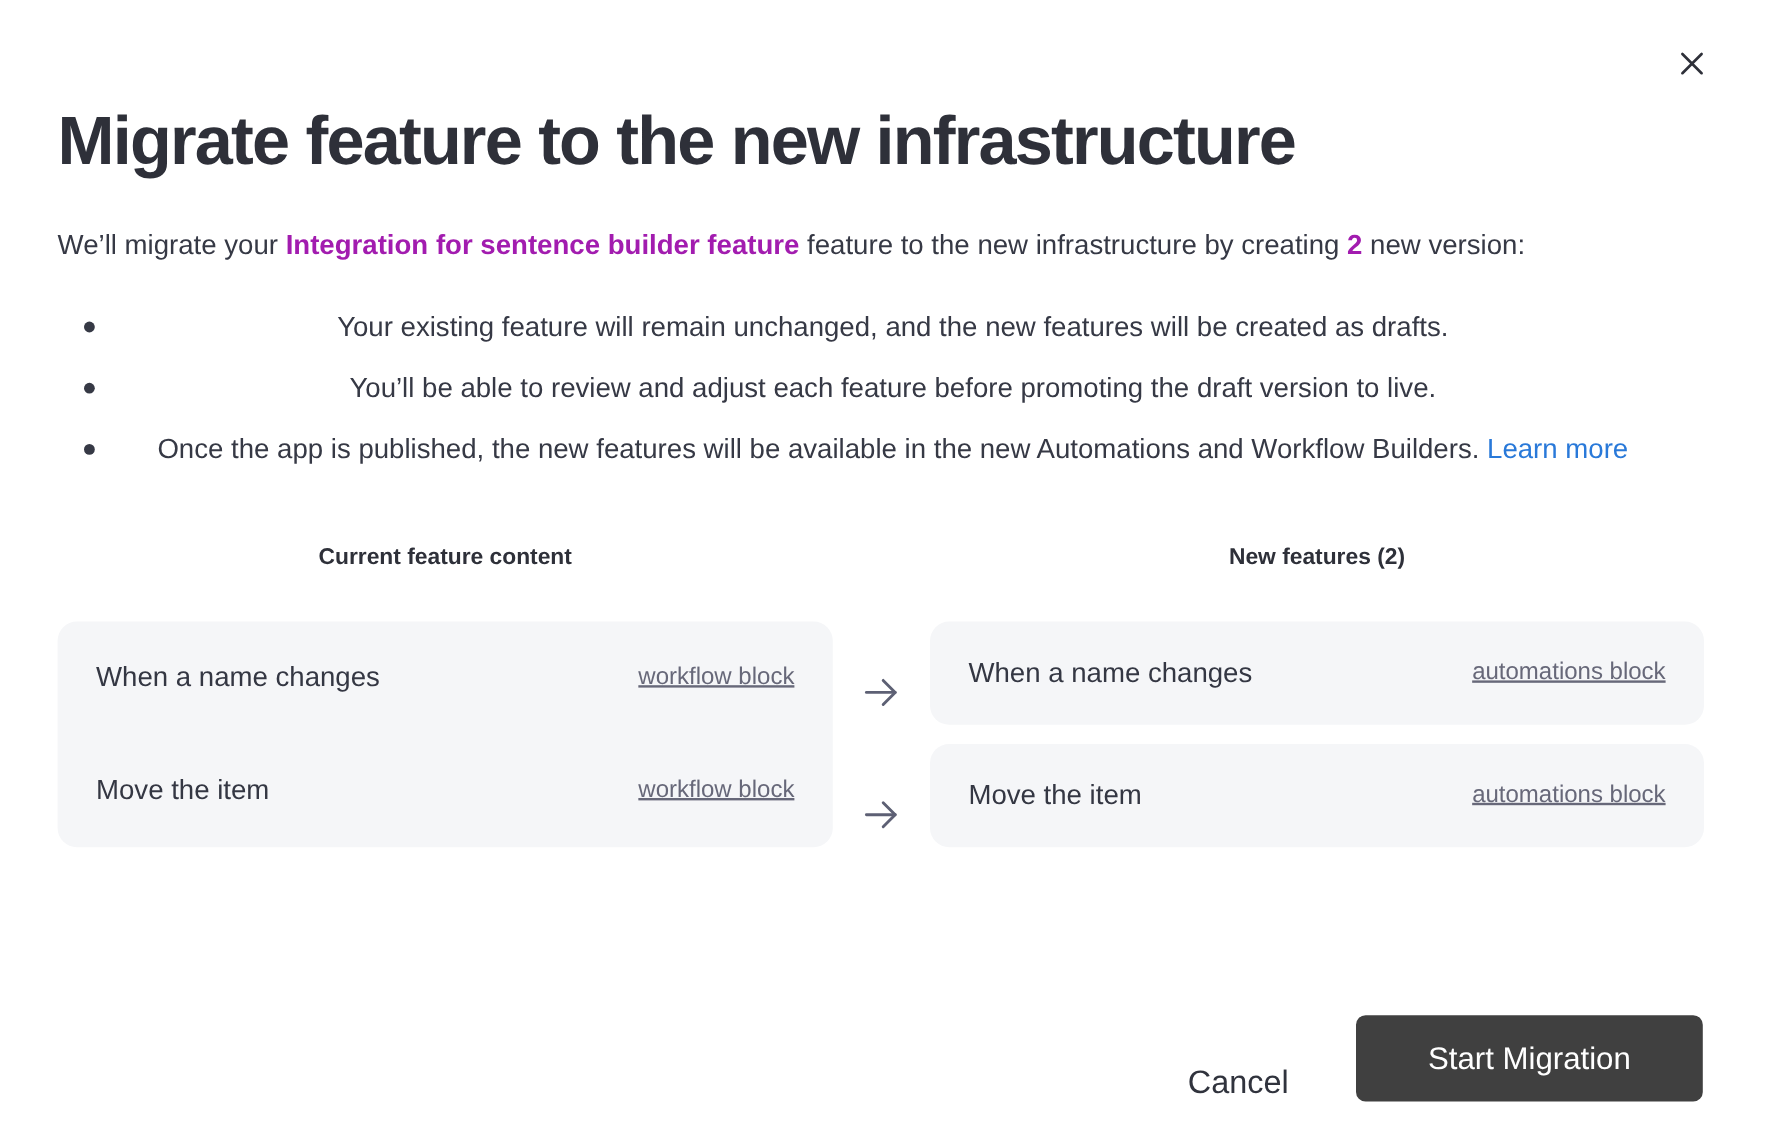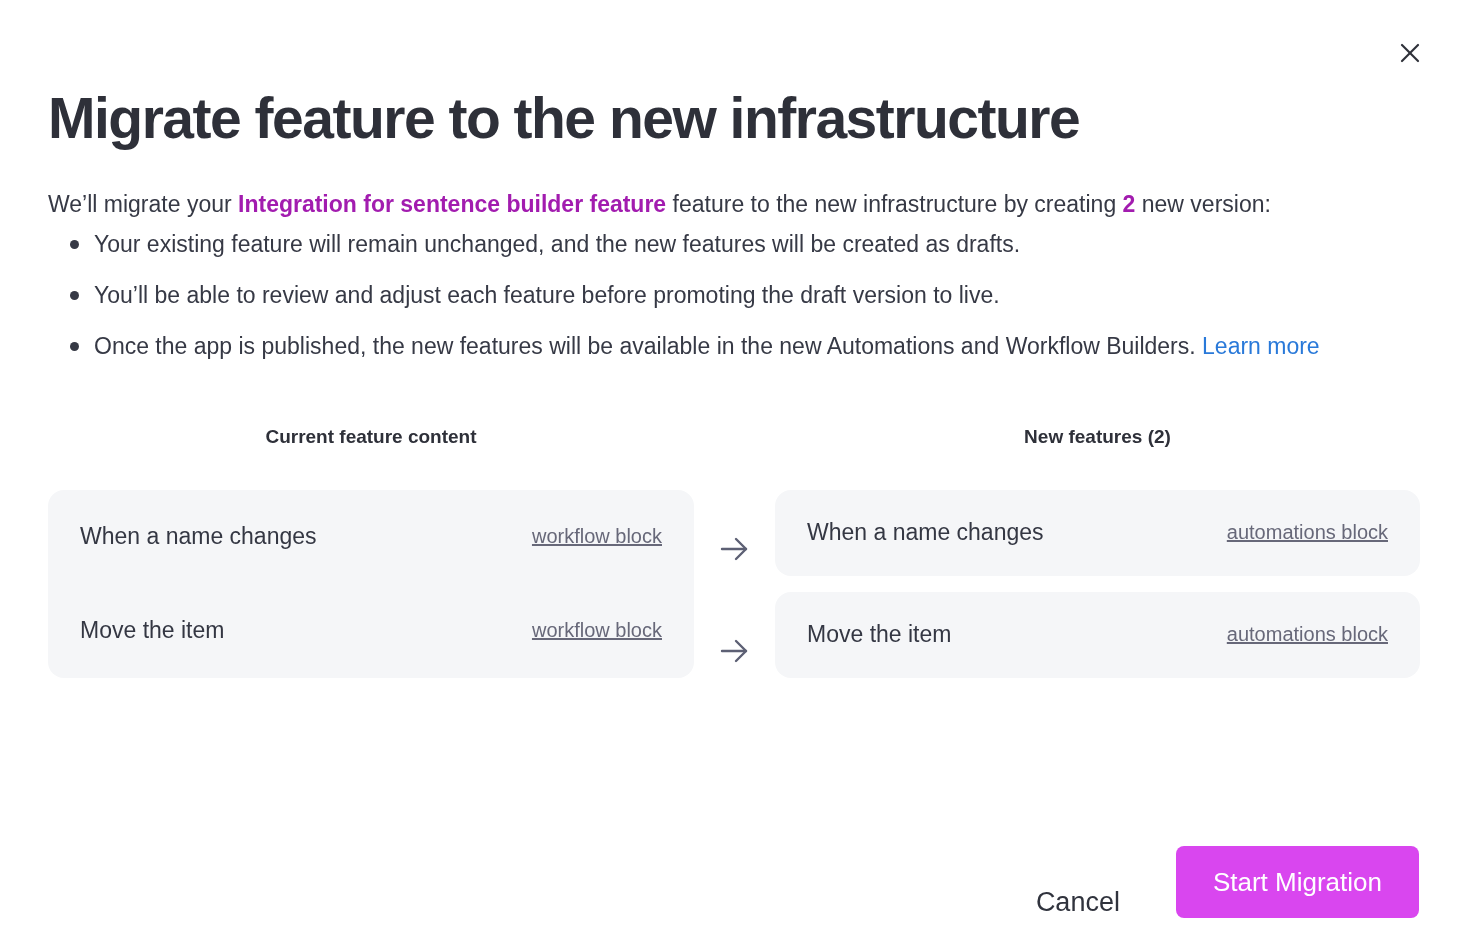--- a/index.html
+++ b/index.html
@@ -27,23 +27,24 @@
   .intro {
     margin-top: 32px;
     font-size: 23px;
     line-height: 40px;
     color: #363945;
     max-width: 1360px;
   }
   .intro b { font-weight: 700; color: #a21caf; }
 
   ul.bullet-list {
-    margin-top: 0;
+    margin-top: 28px;
     padding-left: 46px;
     list-style: none;
+    text-align: center;
   }
   ul.bullet-list li {
     position: relative;
     font-size: 23px;
     line-height: 40px;
     color: #363945;
     margin-bottom: 11px;
     max-width: 1300px;
   }
   ul.bullet-list li::before {
@@ -116,26 +117,26 @@
   }
   .cancel-btn {
     background: none; border: none;
     font-family: "Liberation Sans", sans-serif;
     font-size: 27px;
     color: #30333d;
     cursor: pointer;
   }
   .primary-btn {
     border: none;
-    background: #d946ef;
+    background: #404040;
     color: #ffffff;
     font-family: "Liberation Sans", sans-serif;
     font-size: 26px;
     height: 72px;
-    padding: 0 37px;
+    padding: 0 60px;
     border-radius: 8px;
     cursor: pointer;
   }
 </style>
 </head>
 <body>
 
 <div class="content">
 
   <button class="close-btn">

